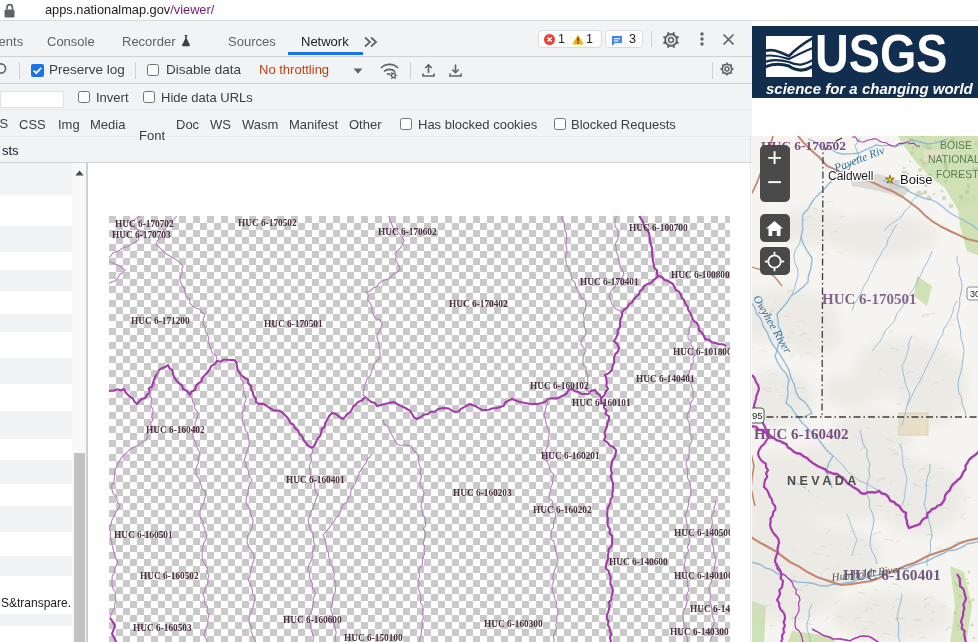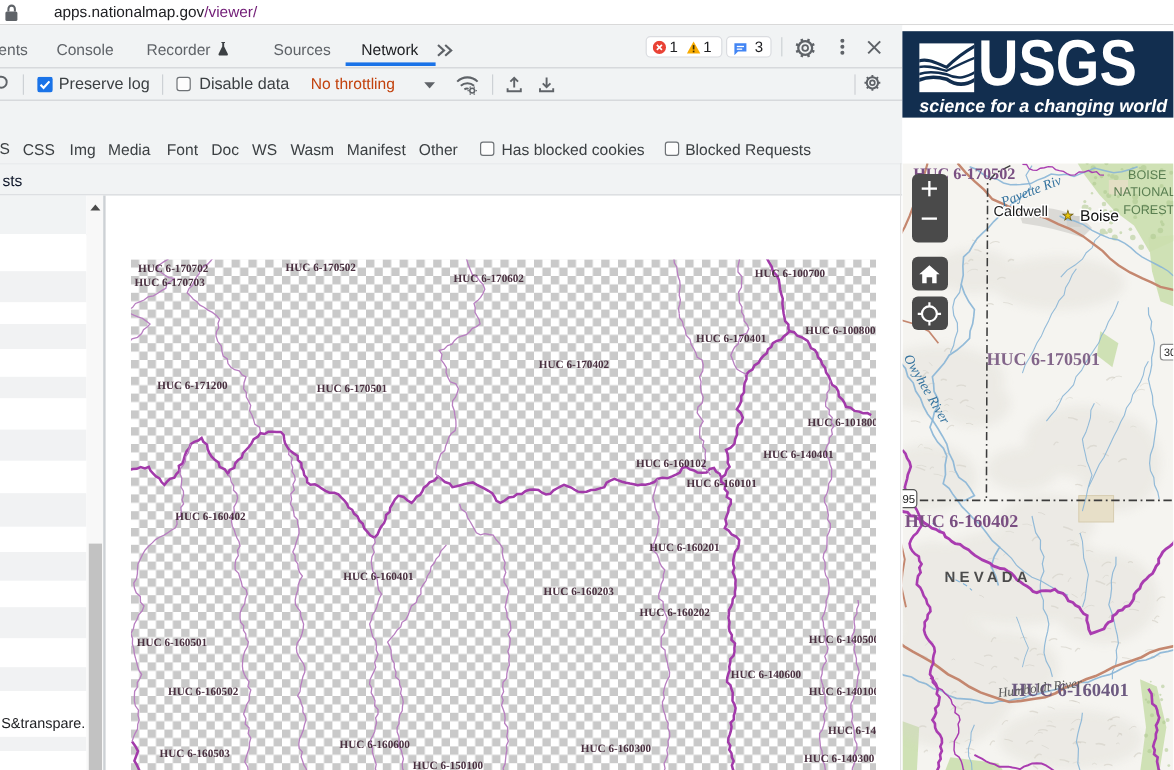--- a/index.html
+++ b/index.html
@@ -161,27 +161,34 @@
             <line x1="3.40" y1="8.00" x2="1.40" y2="8.00"></line>
             <line x1="4.75" y1="4.75" x2="3.33" y2="3.33"></line>
             <line x1="8.00" y1="3.40" x2="8.00" y2="1.40"></line>
             <line x1="11.25" y1="4.75" x2="12.67" y2="3.33"></line>
           </g>
           <circle cx="8" cy="8" r="4.7" fill="none" stroke="#5f6368" stroke-width="1.7"></circle>
         </svg>
       </div>
   </div>
 
+  <div class="abs" style="left:0;top:63px;width:752px;height:26px;border-bottom:1px solid #e8eaed">
+    <div class="abs" style="left:0;top:7px;width:64px;height:17px;background:#fff;border:1px solid #e0e2e4"></div>
+    <div style="position:absolute;left:78px;top:7px;width:12px;height:12px;border:1.4px solid #6e7276;border-radius:2.5px;background:#fdfdfd"></div>
+    <div class="abs t12" style="left:96px;top:6px">Invert</div>
+    <div style="position:absolute;left:143px;top:7px;width:12px;height:12px;border:1.4px solid #6e7276;border-radius:2.5px;background:#fdfdfd"></div>
+    <div class="abs t12" style="left:161px;top:6px">Hide data URLs</div>
+  </div>
 
   <div class="abs" style="left:0;top:89px;width:752px;height:27px;border-bottom:1px solid #e8eaed">
     <div class="abs t12" style="left:-7px;top:6px">JS</div>
     <div class="abs t12" style="left:19px;top:7px">CSS</div>
     <div class="abs t12" style="left:58px;top:7px">Img</div>
     <div class="abs t12" style="left:90px;top:7px">Media</div>
-    <div class="abs t12" style="left:139px;top:7px">Font</div>
+    <div class="abs t12" style="left:139px;top:18px">Font</div>
     <div class="abs t12" style="left:176px;top:7px">Doc</div>
     <div class="abs t12" style="left:210px;top:7px">WS</div>
     <div class="abs t12" style="left:242px;top:7px">Wasm</div>
     <div class="abs t12" style="left:289px;top:7px">Manifest</div>
     <div class="abs t12" style="left:349px;top:7px">Other</div>
     <div style="position:absolute;left:400px;top:8px;width:12px;height:12px;border:1.4px solid #6e7276;border-radius:2.5px;background:#fdfdfd"></div>
     <div class="abs t12" style="left:418px;top:7px">Has blocked cookies</div>
     <div style="position:absolute;left:554px;top:8px;width:12px;height:12px;border:1.4px solid #6e7276;border-radius:2.5px;background:#fdfdfd"></div>
     <div class="abs t12" style="left:571px;top:7px">Blocked Requests</div>
   </div>

